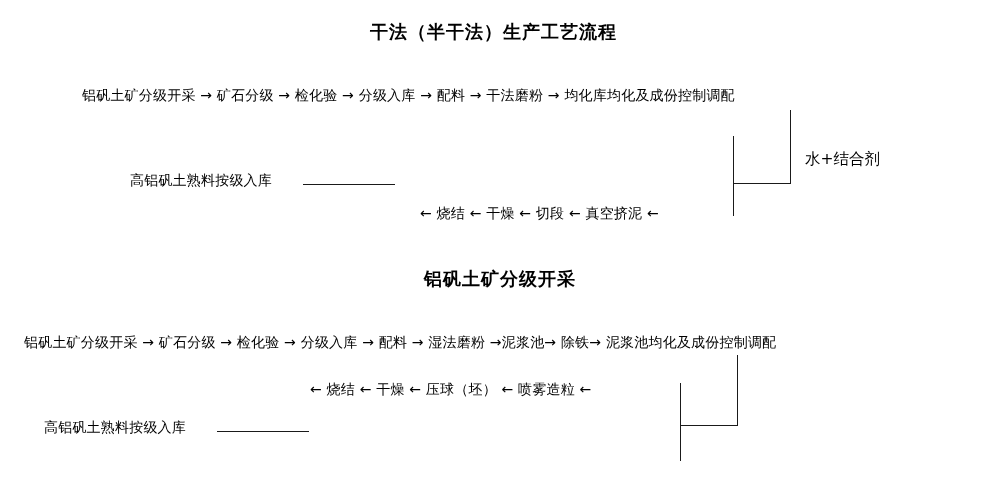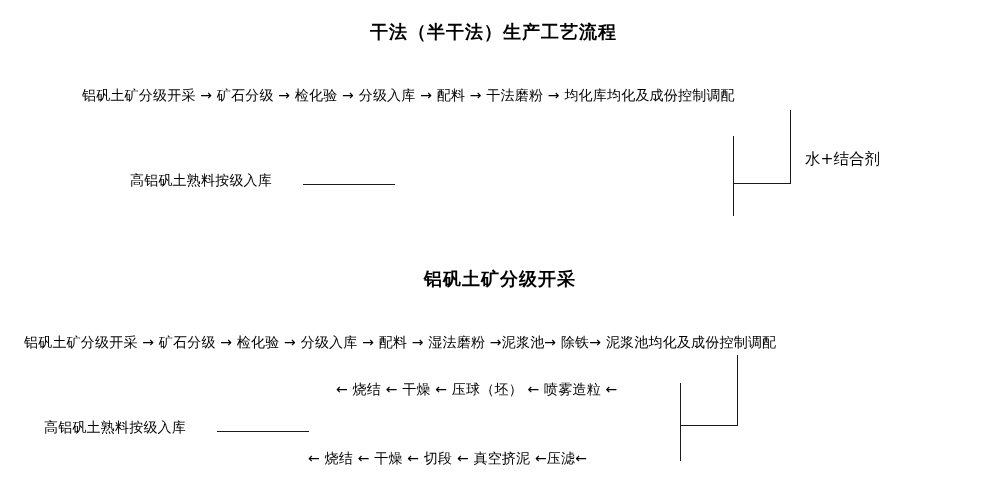--- a/index.html
+++ b/index.html
@@ -64,34 +64,34 @@
 
   <div class="abs flow-row" style="left:82px; top:87px;">铝矾土矿分级开采 → 矿石分级 → 检化验 → 分级入库 → 配料 → 干法磨粉 → 均化库均化及成份控制调配</div>
 
 
   <div class="abs note" style="left:805px; top:128px;margin-top:21px;">水+结合剂</div>
 
   <div class="abs flow-row" style="left:130px; top:172px;">高铝矾土熟料按级入库</div>
 
   <div class="rule" style="left:303px; top:184px; width:92px;"></div>
 
+  <div class="abs flow-row" style="left:420px; top:205px;">← 烧结 ← 干燥 ← 切段 ← 真空挤泥 ←</div>
 
   <div class="vline" style="left:790px; top:110px; height:74px;"></div>
   <div class="hline" style="left:733px; top:183px; width:58px;"></div>
   <div class="vline" style="left:733px; top:136px; height:80px;"></div>
 
   <div class="abs section-title" style="left:424px; top:267px;">铝矾土矿分级开采</div>
 
   <div class="abs flow-row" style="left:24px; top:334px;">铝矾土矿分级开采 → 矿石分级 → 检化验 → 分级入库 → 配料 → 湿法磨粉 →泥浆池→ 除铁→ 泥浆池均化及成份控制调配</div>
 
-  <div class="abs flow-row" style="left:310px; top:381px;margin-left:26px;">← 烧结 ← 干燥 ← 压球（坯） ← 喷雾造粒 ←</div>
+  <div class="abs flow-row" style="left:310px; top:381px;">← 烧结 ← 干燥 ← 压球（坯） ← 喷雾造粒 ←</div>
 
   <div class="abs flow-row" style="left:44px; top:419px;">高铝矾土熟料按级入库</div>
 
   <div class="rule" style="left:217px; top:431px; width:92px;"></div>
 
-  <div class="abs flow-row" style="left:308px; top:450px;">← 烧结 ← 干燥 ← 切段 ← 真空挤泥 ←压滤←</div>
 
   <div class="vline" style="left:737px; top:355px; height:71px;"></div>
   <div class="hline" style="left:680px; top:425px; width:58px;"></div>
   <div class="vline" style="left:680px; top:383px; height:78px;"></div>
 
 </div>
 
 </body></html>

